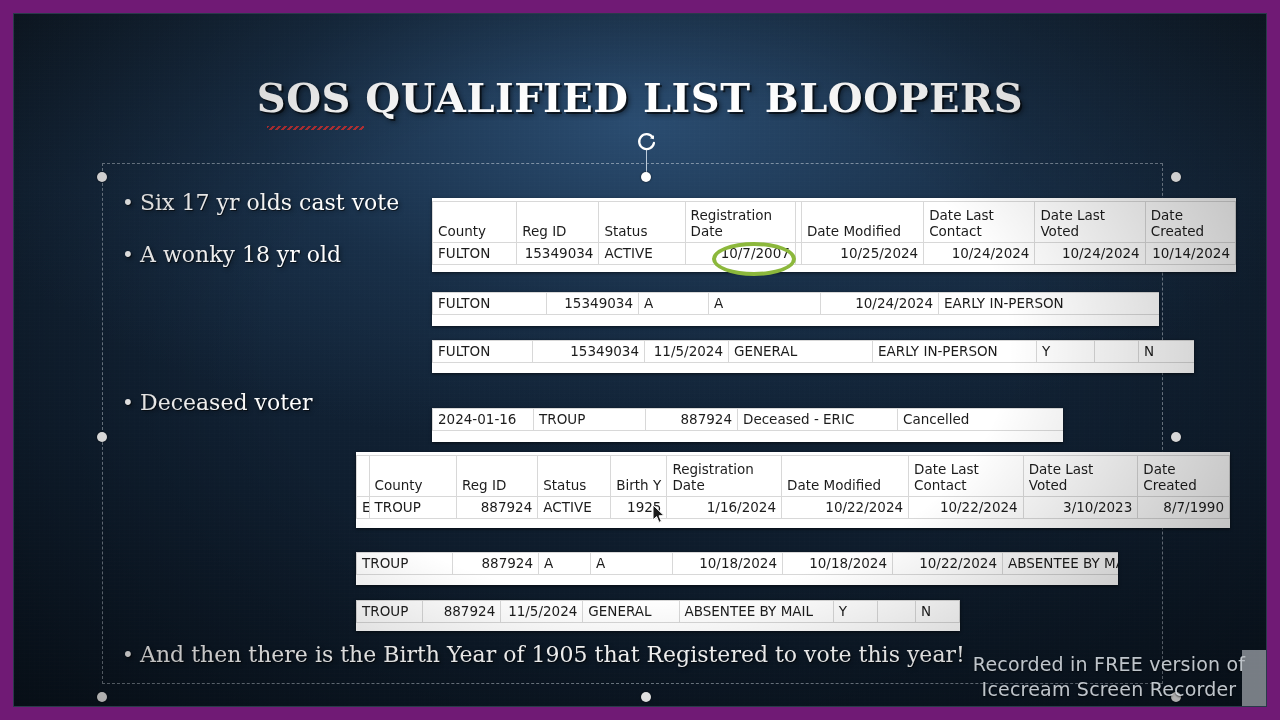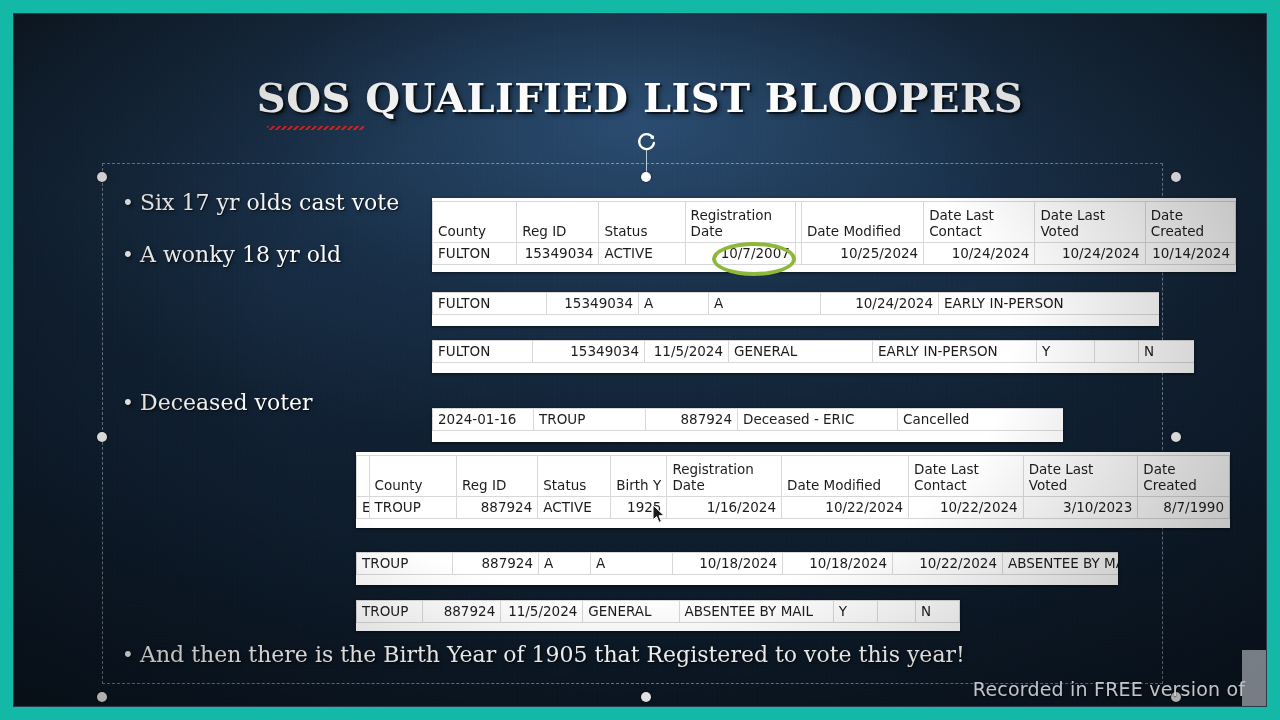--- a/index.html
+++ b/index.html
@@ -9,21 +9,21 @@
     width: 1280px;
     height: 720px;
     overflow: hidden;
     font-family: "Liberation Sans", sans-serif;
   }
 
   #root {
     position: relative;
     width: 1280px;
     height: 720px;
-    background: #14b8a6;
+    background: #701a75;
   }
 
   
   #slide {
     position: absolute;
     left: 14px;
     top: 14px;
     width: 1252px;
     height: 692px;
     background:
@@ -479,17 +479,18 @@
           <td class="left">N</td>
         </tr>
       </tbody>
         </table>
     </div>
 
     <div id="slide-vignette"></div>
 
     <div id="watermark">
       <div>Recorded in FREE version of</div>
+      <div>Icecream  Screen  Recorder</div>
     </div>
     <div id="watermark-bar"></div>
 
   </div>
 </div>
 
 </body></html>

